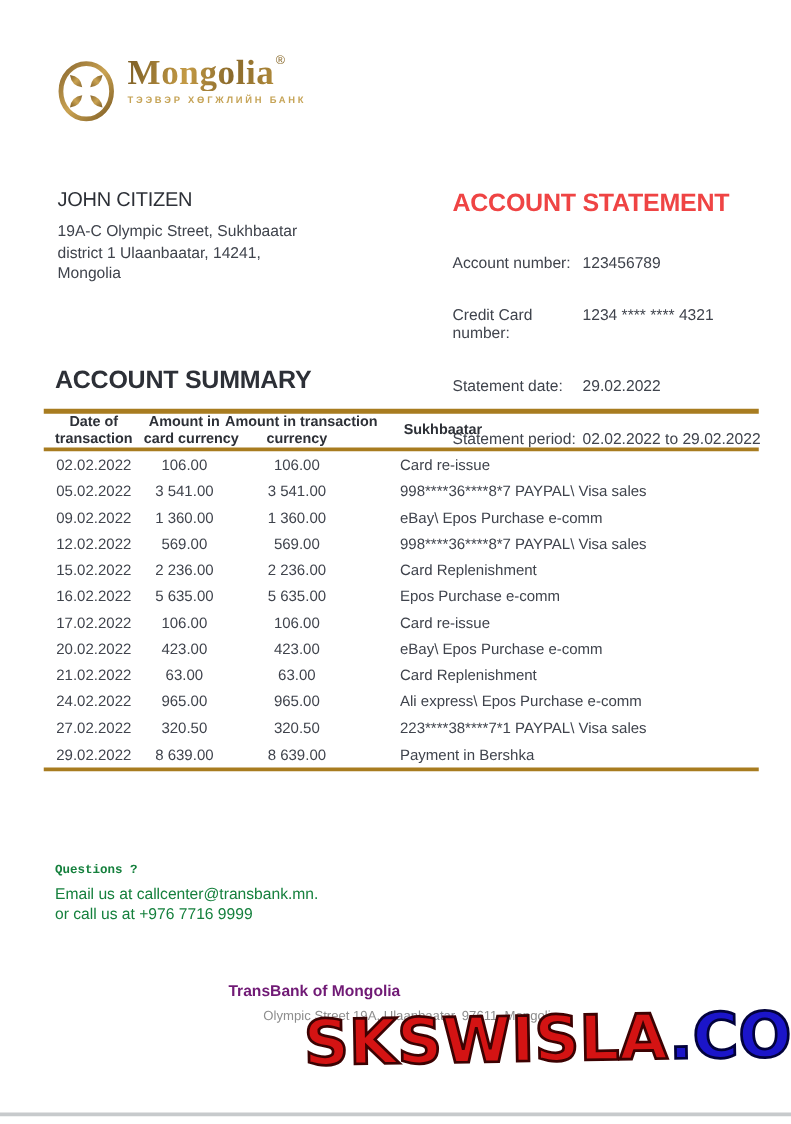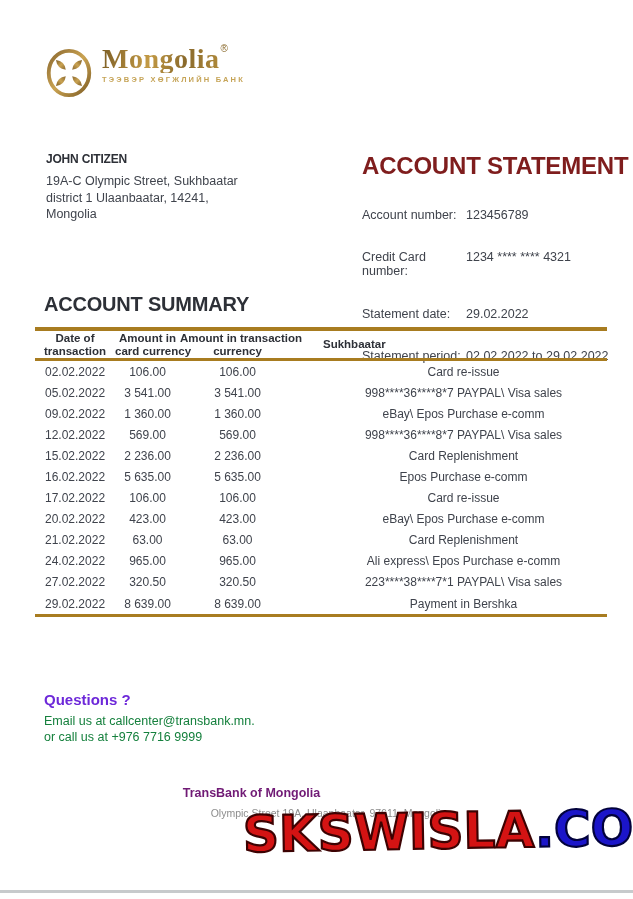--- a/index.html
+++ b/index.html
@@ -14,48 +14,48 @@
   .brand{font-family:"Liberation Serif",serif;font-weight:bold;font-size:28px;line-height:28px;
          letter-spacing:.5px;color:#9a7a30;
          background:linear-gradient(100deg,#7c5e25 0%,#c39a45 40%,#8a6a2c 70%,#b08a3a 100%);
          -webkit-background-clip:text;background-clip:text;-webkit-text-fill-color:transparent;
          display:inline-block;}
   .regmark{font-size:10px;color:#8a6a2c;vertical-align:top;position:relative;top:-2px;margin-left:1px;}
   .cyr{margin-top:2px;font-size:7.5px;font-weight:bold;letter-spacing:2.2px;color:#c6a457;white-space:nowrap;}
 
   
   .customer{position:absolute;left:46px;top:152px;width:250px;}
-  .customer-name{font-size:12px;font-weight:bold;color:#2d3037;letter-spacing:-.2px;}
+  .customer-name{font-size:16px;font-weight:normal;color:#2d3037;letter-spacing:-.2px;}
   .customer-address{margin-top:7px;font-size:12.5px;line-height:16.5px;color:#3f434c;}
 
   
   .acct{position:absolute;left:362px;top:152px;width:250px;}
-  .acct-title{font-size:24px;font-weight:bold;color:#7f1d1d;letter-spacing:-.2px;white-space:nowrap;}
+  .acct-title{font-size:20px;font-weight:bold;color:#ef4444;letter-spacing:-.2px;white-space:nowrap;}
   .acct-fields{margin-top:8px;font-size:12.5px;line-height:14.2px;}
   .acct-row{display:flex;margin-top:28px;}
   .acct-label{width:104px;flex:0 0 104px;}
   .acct-value{white-space:nowrap;}
 
   
   .summary-title{position:absolute;left:44px;top:293px;font-size:20px;font-weight:bold;color:#2d3037;letter-spacing:-.2px;}
   .table{position:absolute;left:35px;top:327px;width:572px;}
   .t-rule{height:0;border-top:4px solid #a87c20;}
   .t-rule.mid,.t-rule.bot{border-top-width:3px;}
   .t-head,.t-row{display:grid;grid-template-columns:80px 65px 115px 1fr;}
   .t-head{align-items:center;min-height:27px;}
   .t-h{font-size:11.5px;font-weight:bold;color:#2d3037;text-align:center;line-height:12.5px;white-space:nowrap;}
   .t-h.desc{text-align:left;padding-left:28px;}
   .t-row{height:21.1px;align-items:center;font-size:12px;color:#3f434c;}
   .c-date{padding-left:10px;text-align:left;white-space:nowrap;}
   .c-a1,.c-a2{text-align:center;white-space:nowrap;}
-  .c-desc{padding-left:25px;text-align:center;white-space:nowrap;}
+  .c-desc{padding-left:25px;text-align:left;white-space:nowrap;}
 
   
   .questions{position:absolute;left:44px;top:691px;}
-  .q-title{font-size:15px;font-weight:bold;color:#6d28d9;}
+  .q-title{font-size:10px;font-weight:bold;color:#15803d;font-family:Liberation Mono, monospace;}
   .q-lines{margin-top:6px;font-size:12.5px;line-height:15.5px;color:#15803d;}
 
   
   .f-bank{position:absolute;left:0;top:786px;width:503px;text-align:center;
           font-size:12.5px;font-weight:bold;color:#701a75;z-index:1;}
   .f-addr{position:absolute;left:12px;top:807px;width:633px;text-align:center;
           font-size:10.5px;color:#8d8d8d;z-index:1;}
 
   
   .wm{position:absolute;left:243px;top:802px;z-index:2;white-space:nowrap;

